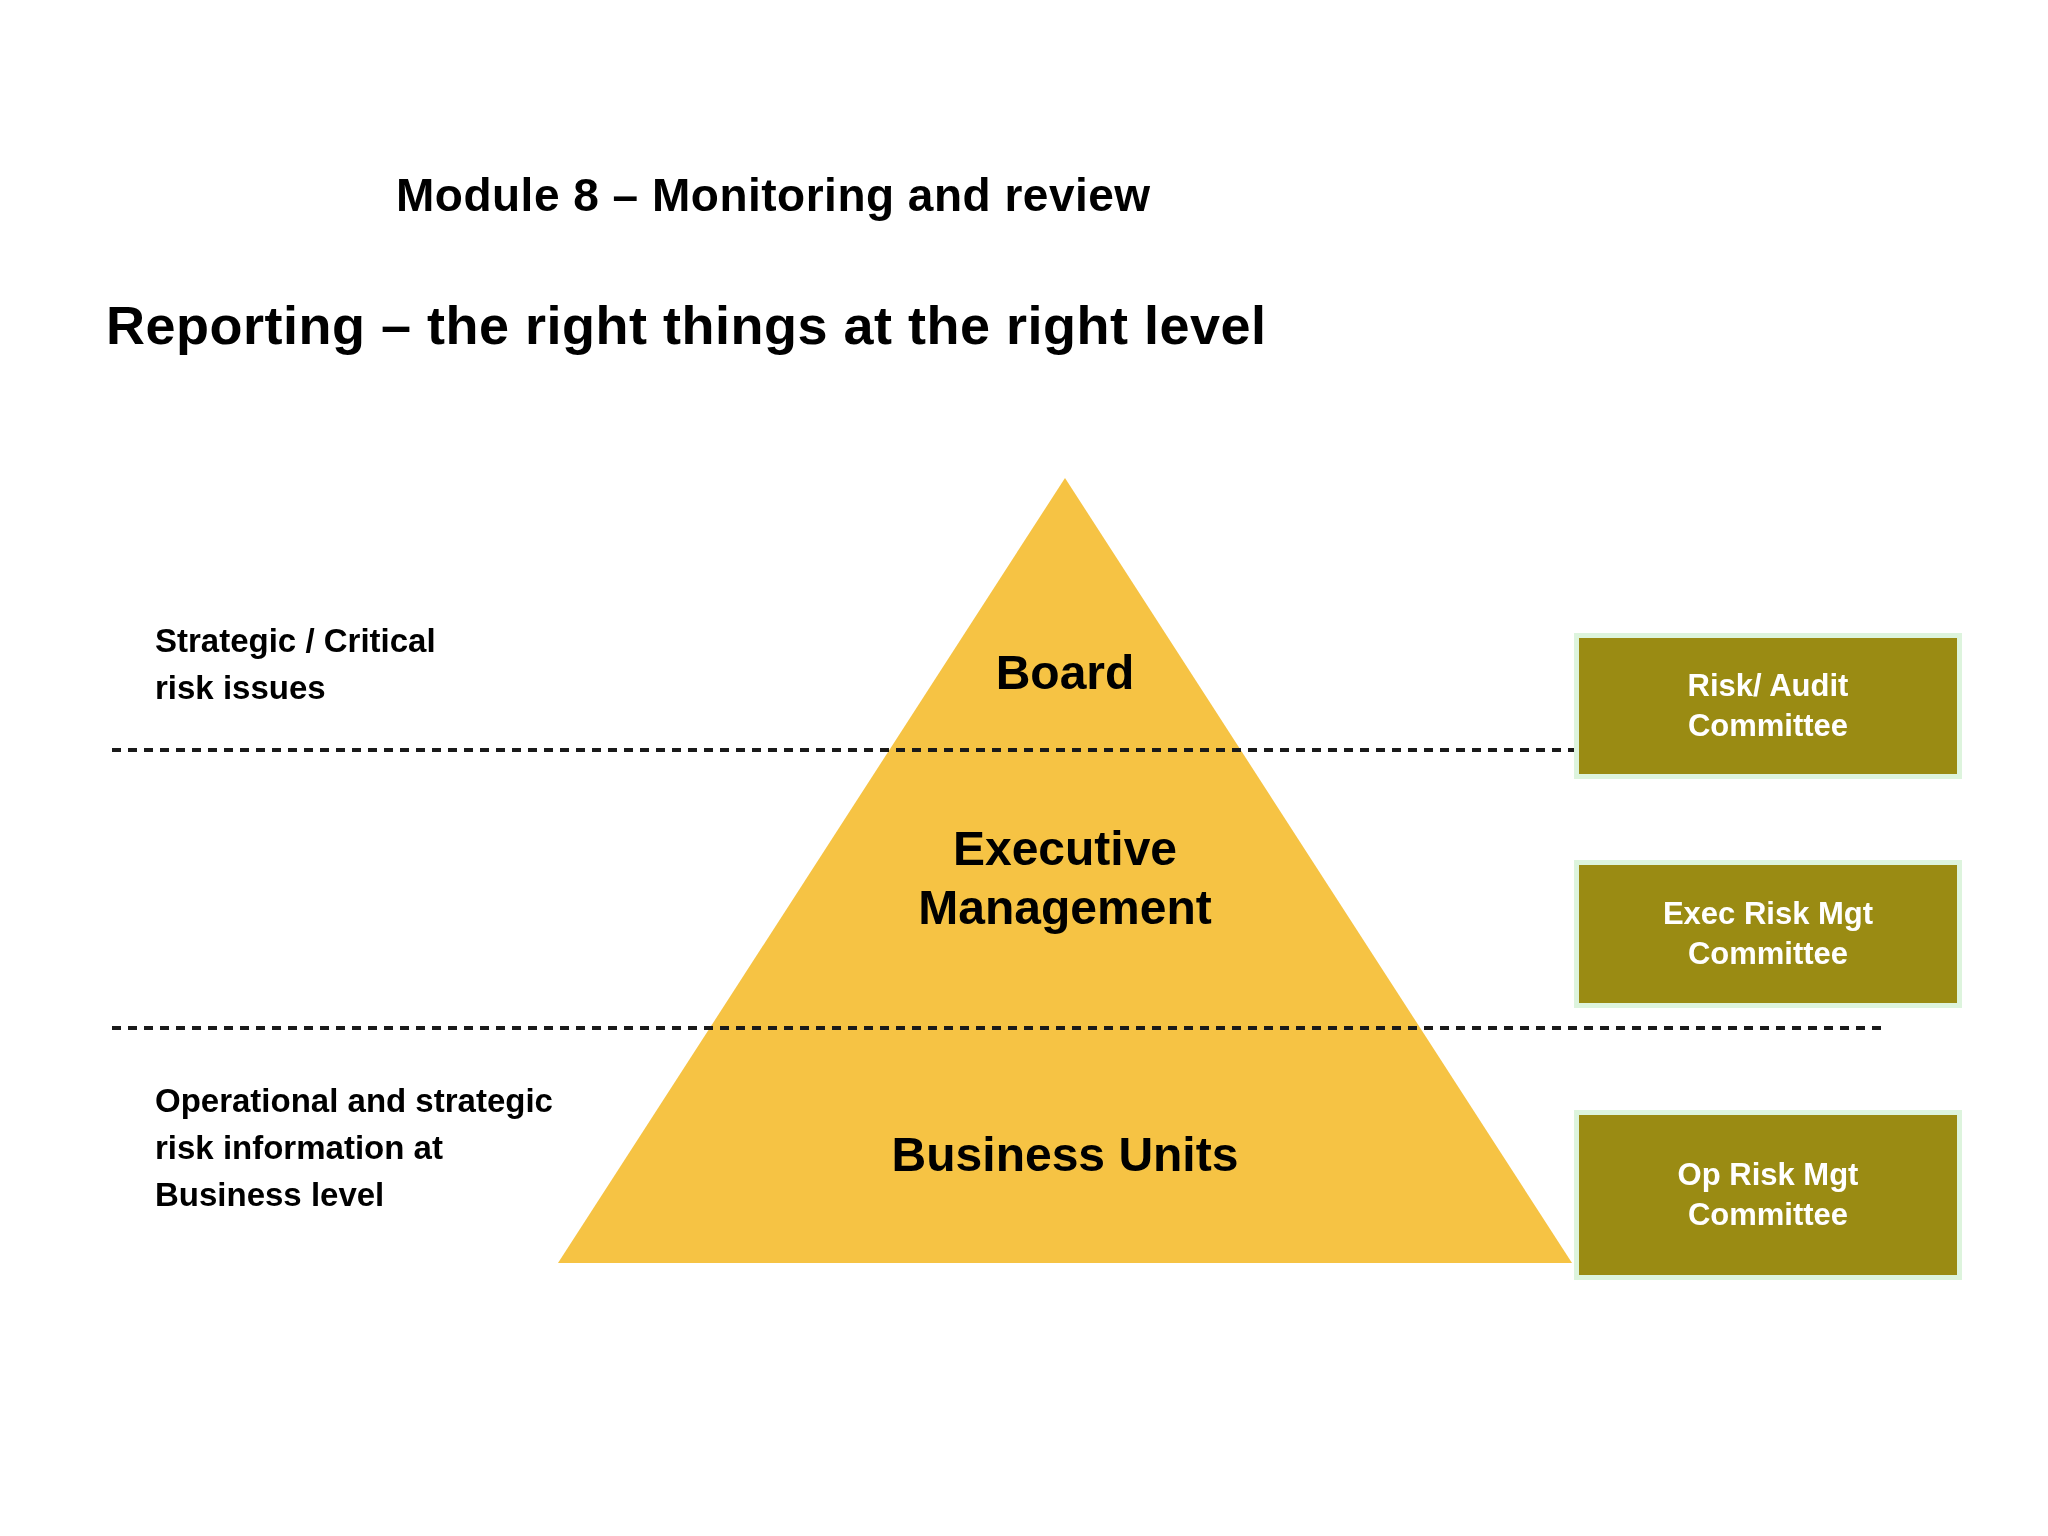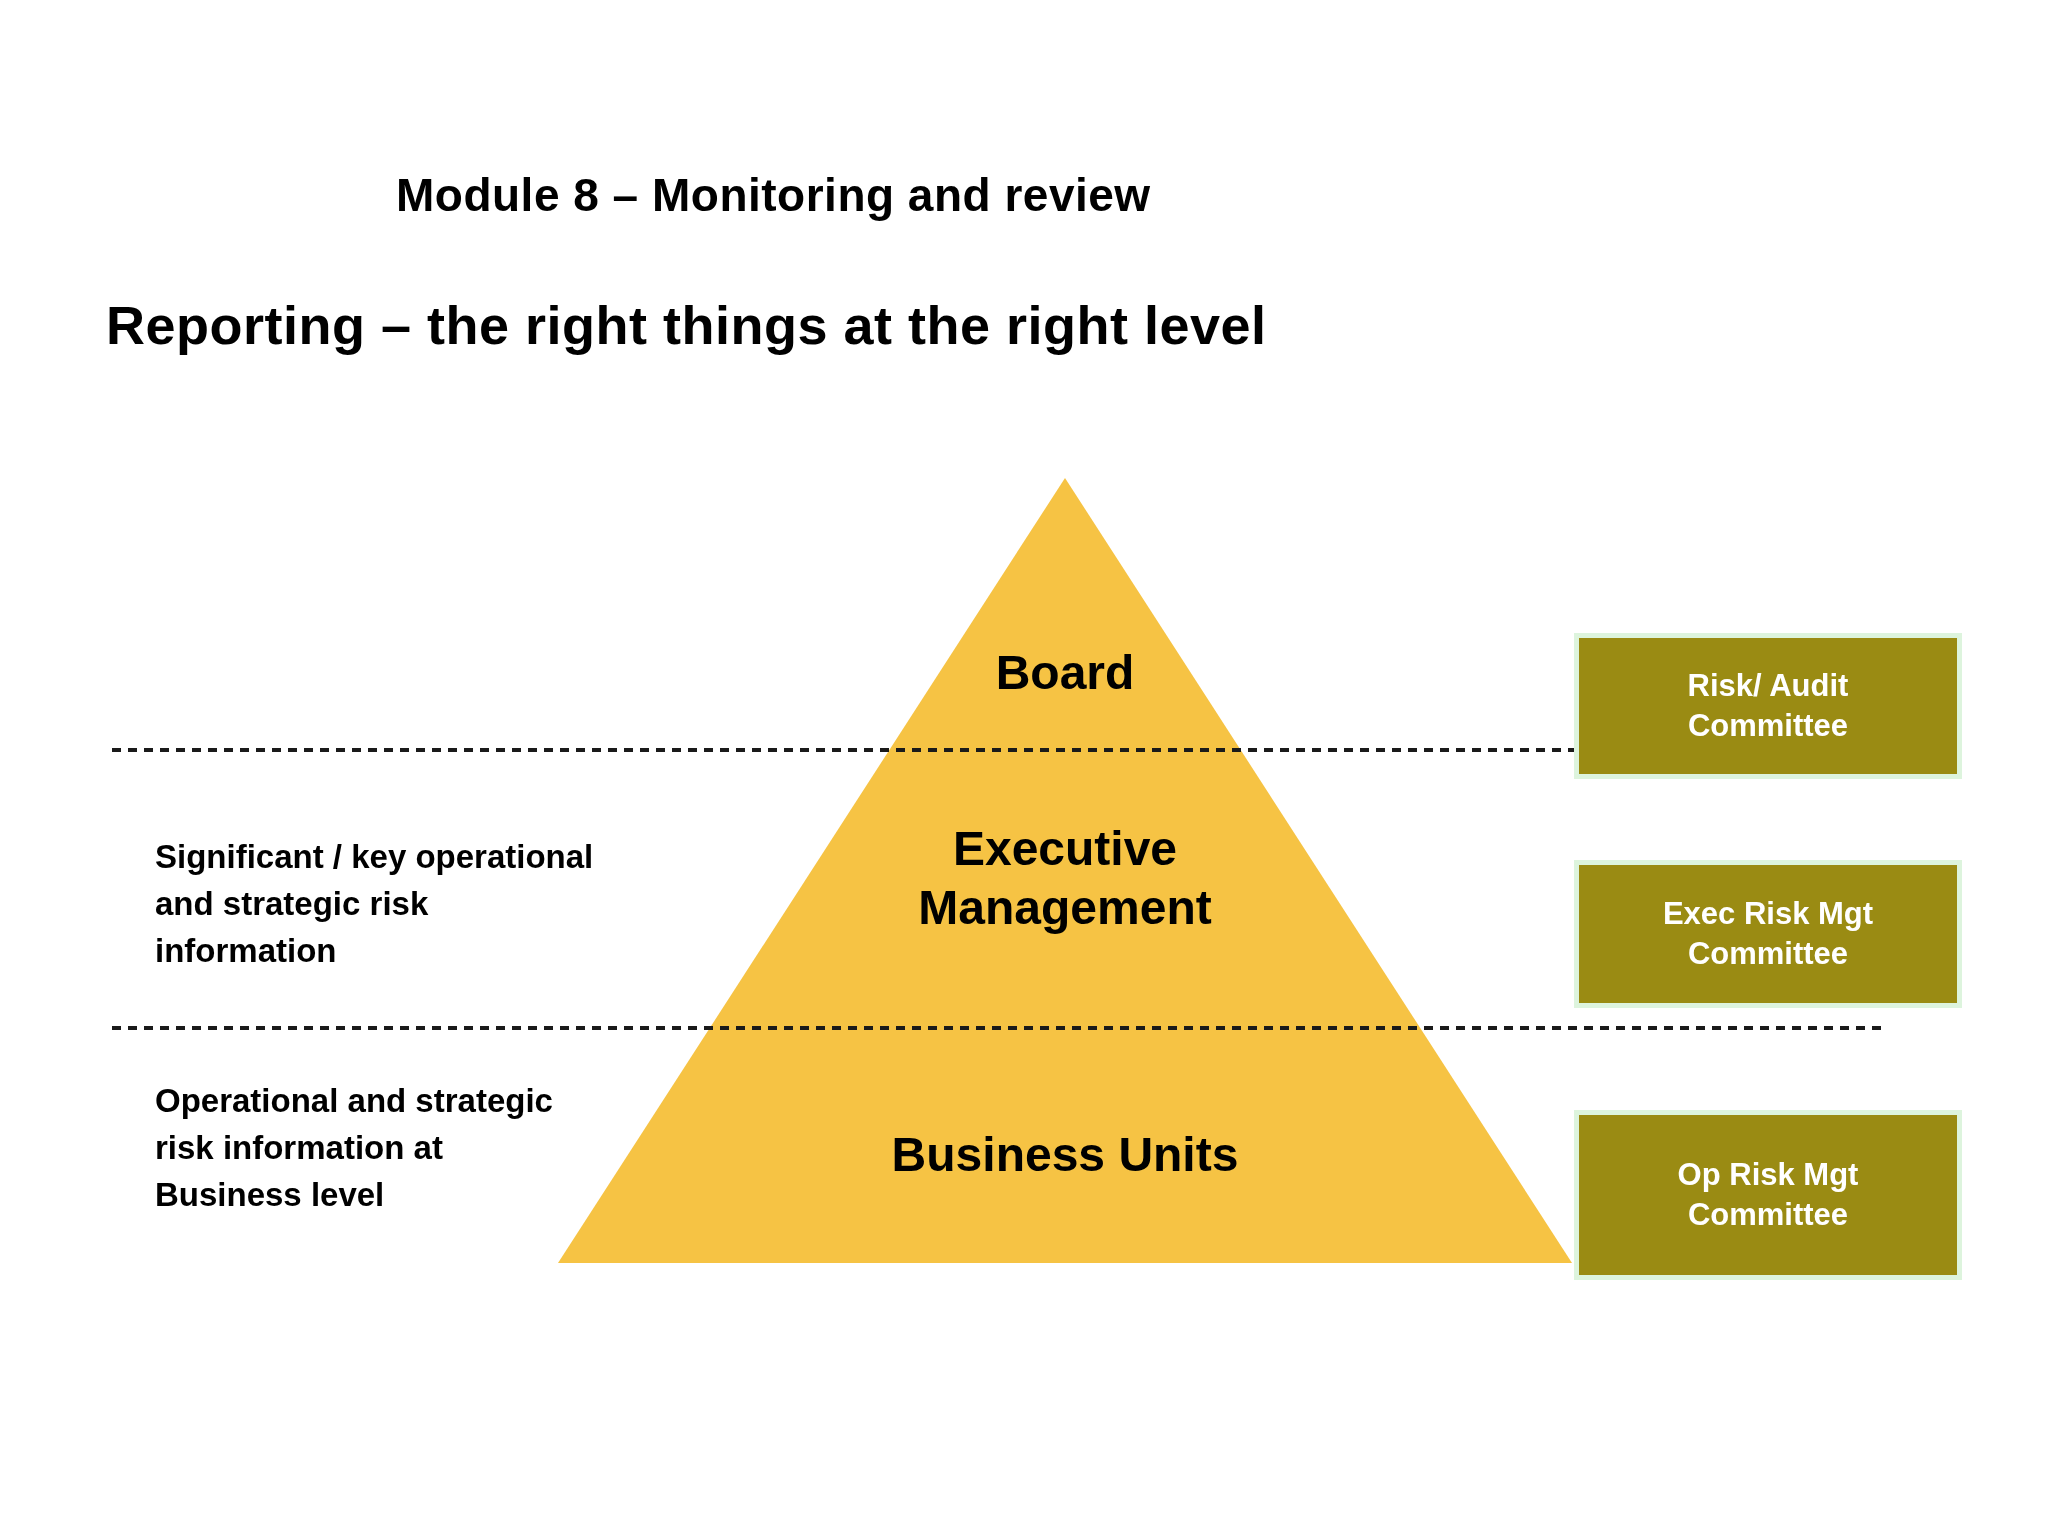--- a/index.html
+++ b/index.html
@@ -72,23 +72,22 @@
 
   <div class="heading">Reporting – the right things at the right level</div>
 
   <svg class="pyramid-svg" viewBox="0 0 2048 1536" aria-hidden="true">
     <polygon points="1065,478 558,1263 1572,1263"></polygon>
   </svg>
 
   <div class="divider d1"></div>
   <div class="divider d2"></div>
 
-  <div class="desc l2 ml">Significant / key operational
-and strategic risk
-information</div>
+  <div class="desc l1 ml">Strategic / Critical
+risk issues</div>
   <div class="desc l3 ml">Operational and strategic
 risk information at
 Business level</div>
 
   <div class="pyr-label p1">Board</div>
   <div class="pyr-label p2">Executive
 Management</div>
   <div class="pyr-label p3">Business Units</div>
 
   <div class="committee c1 ml">Risk/ Audit

